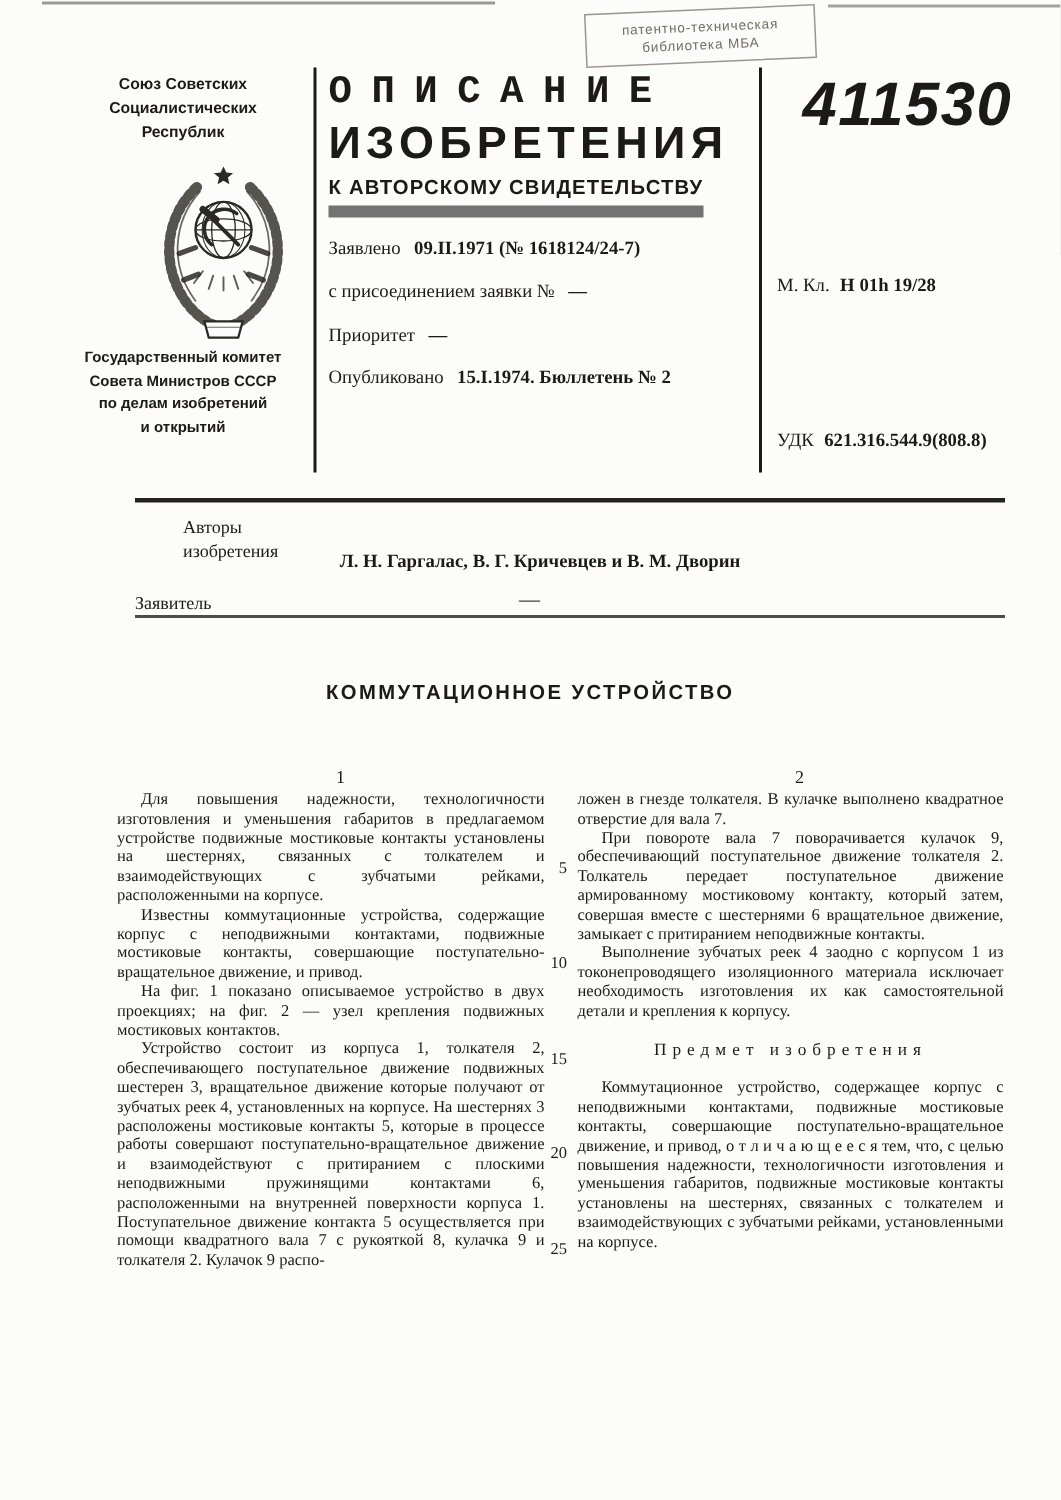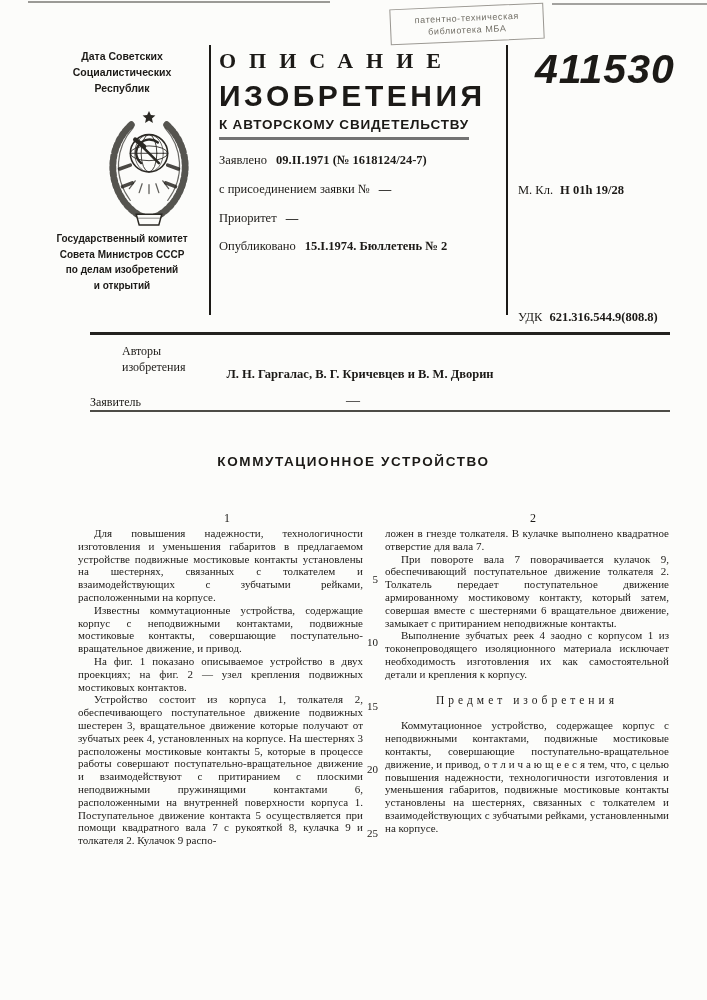--- a/index.html
+++ b/index.html
@@ -30,46 +30,46 @@
     position:absolute;left:36px;top:231px;width:172px;text-align:center;
     font-family:"Liberation Sans",sans-serif;font-weight:bold;
     font-size:10px;line-height:15.5px;
   }
   .vline{position:absolute;top:45px;width:1.8px;height:270px;background:#1c1a17;}
   .vline1{left:209px;}
   .vline2{left:506px;}
 
   .center-col{position:absolute;left:219px;top:44px;width:284px;}
   .doc-title1{
-    font-family:Liberation Serif, serif;font-weight:900;
-    font-size:22px;letter-spacing:13px;line-height:34px;white-space:nowrap;
+    font-family:Liberation Mono, monospace;font-weight:900;
+    font-size:26px;letter-spacing:13px;line-height:34px;white-space:nowrap;
   }
   .doc-title2{
     font-family:"Liberation Sans",sans-serif;font-weight:900;
     font-size:30px;letter-spacing:3.5px;line-height:36px;white-space:nowrap;
   }
   .doc-sub{
     display:inline-block;margin-top:3px;padding-bottom:5px;
-    border-bottom:3px solid #737373;
+    border-bottom:8px solid #737373;
     font-family:"Liberation Sans",sans-serif;font-weight:bold;
     font-size:13.5px;letter-spacing:.8px;white-space:nowrap;
   }
   .fields{margin-top:13px;}
   .field-row{height:28.8px;font-size:12.5px;white-space:nowrap;}
   .field-row .fv{font-weight:bold;margin-left:9px;}
 
   .patent-number{
     position:absolute;left:535px;top:46px;
     font-family:"Liberation Sans",sans-serif;font-weight:900;
     font-size:41px;letter-spacing:1px;font-style:italic;
   }
   .code-line{position:absolute;left:518px;font-size:12.5px;white-space:nowrap;}
   .code-line .fv{font-weight:bold;margin-left:7px;}
   .class-code{top:183px;}
-  .udk-code{top:286px;margin-top:24px;}
+  .udk-code{top:286px;}
 
   .rule{position:absolute;left:90px;width:580px;}
   .rule1{top:332px;height:3px;background:#24221f;}
   .rule2{top:410px;height:2px;background:#3a3832;opacity:.9;}
 
   .authors-label{position:absolute;left:90px;top:343px;font-size:12px;line-height:16px;margin-left:32px;}
   .authors-names{
     position:absolute;left:170px;top:367px;width:380px;text-align:center;
     font-weight:bold;font-size:12.5px;white-space:nowrap;
   }
@@ -103,21 +103,21 @@
 
   <div class="edge edge-left"></div>
   <div class="edge edge-right"></div>
 
   <div class="stamp">
     <div>патентно-техническая</div>
     <div>библиотека МБА</div>
   </div>
 
   <div class="union">
-    <div>Дата Советских</div>
+    <div>Союз Советских</div>
     <div>Социалистических</div>
     <div>Республик</div>
   </div>
 
   <svg class="emblem" width="118" height="124" viewBox="0 0 120 126" fill="none" stroke="#2b2924" stroke-linecap="round">
     <path d="M60 3 l1.9 4.1 4.6.4-3.5 3 1 4.6-4-2.5-4 2.5 1-4.6-3.5-3 4.6-.4z" fill="#2b2924" stroke="none"></path>
     <path d="M42 17 C 20 37, 16 72, 37 98 C 45 107, 52 111, 60 112" stroke-width="7" stroke-dasharray="3 3" opacity=".8"></path>
     <path d="M78 17 C 100 37, 104 72, 83 98 C 75 107, 68 111, 60 112" stroke-width="7" stroke-dasharray="3 3" opacity=".8"></path>
     <path d="M44 20 C 26 40, 23 70, 41 94" stroke-width="1.2" opacity=".7"></path>
     <path d="M76 20 C 94 40, 97 70, 79 94" stroke-width="1.2" opacity=".7"></path>

